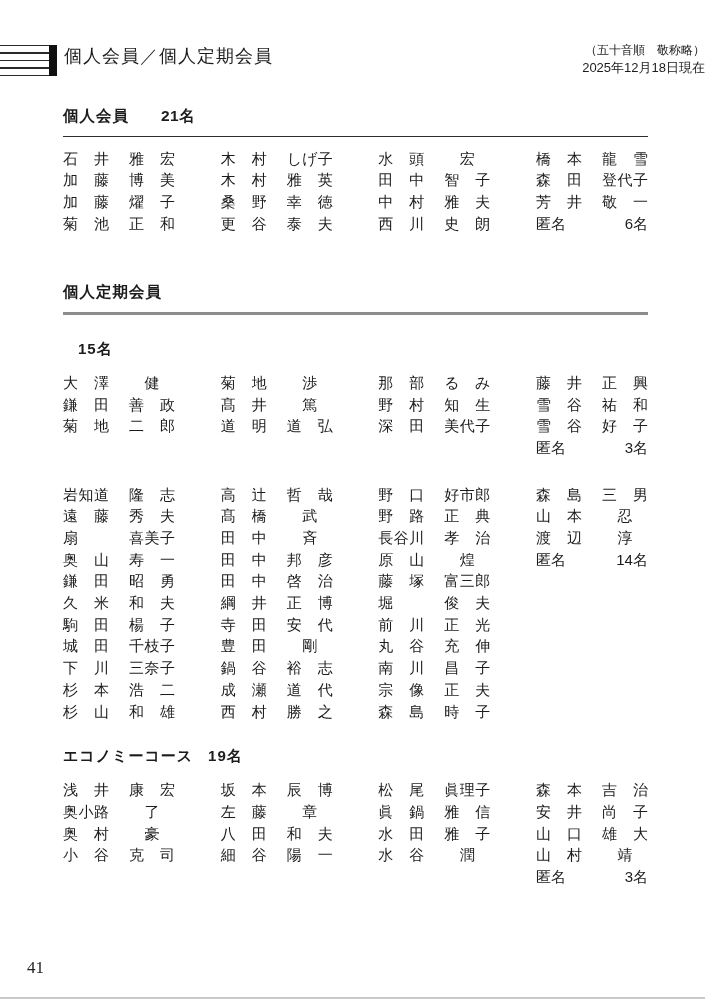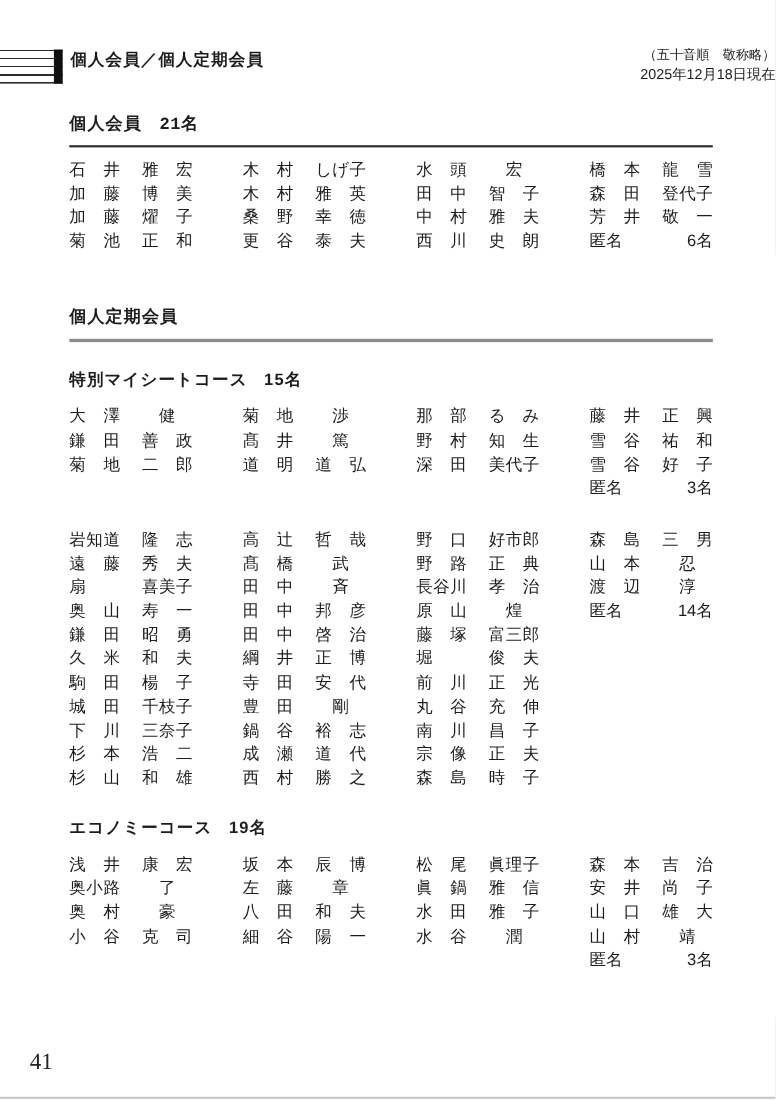--- a/index.html
+++ b/index.html
@@ -25,35 +25,35 @@
     background-size:100% 31px;
     background-repeat:no-repeat;
     flex:0 0 auto;
   }
   .staff-deco::after{
     content:"";position:absolute;right:0;top:0;
     width:8px;height:31px;background:#101010;
   }
   .page-title{
     margin:0 0 16px 7px;
-    font-size:15px;font-weight:bold;letter-spacing:1px;
+    font-size:18px;font-weight:normal;letter-spacing:1px;
     line-height:1.2;padding-top:4px;
   }
   .header-notes{
     margin-left:auto;
     text-align:right;line-height:1.4;
   }
   .note-sort{font-size:12px;}
   .note-date{font-size:13px;}
   
   .content{padding:0 57px 0 63px;}
   .section{margin-top:22px;}
   .section.teiki{margin-top:48px;}
   .sec-head{display:flex;align-items:baseline;font-weight:bold;font-size:15.5px;letter-spacing:1px;}
-  .sec-count{margin-left:16px;letter-spacing:0.5px;font-family:Liberation Mono, monospace;}
+  .sec-count{margin-left:32px;letter-spacing:0.5px;}
   .rule{width:100%;margin-top:9px;}
   .rule.dark{height:1.6px;background:#2d2d2d;}
   .rule.gray{height:2.6px;background:#8c8c8c;}
   .group{margin-top:10px;}
   .group.titled{margin-top:25px;}
   .group-head{display:flex;align-items:baseline;font-weight:bold;font-size:15px;letter-spacing:1px;}
   .group-count{margin-left:15px;}
   .name-grid{display:flex;justify-content:space-between;margin-top:13px;}
   .section.kaiin .name-grid{margin-top:8px;}
   .name-col{display:flex;flex-direction:column;width:112px;flex:0 0 auto;}
@@ -63,21 +63,21 @@
   }
   .fam,.giv{display:inline-flex;width:46px;justify-content:space-between;}
   .fam.single{justify-content:flex-start;}
   .giv.single{justify-content:center;}
   .entry.anon{}
   .anon-label{margin-right:10px;}
   
   .page-number{
     position:absolute;left:27px;bottom:22px;
     font-family:"Liberation Serif","DejaVu Serif",serif;
-    font-size:21px;color:#222;
+    font-size:17px;color:#222;
   }
   .bottom-rule{
     position:absolute;left:0;right:0;bottom:1px;
     height:1.8px;background:#c9c9c9;
   }
 </style>
 </head>
 <body>
 
 <div class="page">
@@ -266,21 +266,20 @@
           </div>
         </div>
       </section>
       <section class="section teiki">
         <div class="sec-head">
           <span class="sec-title">個人定期会員</span>
         </div>
         <div class="rule gray"></div>
         <div class="group titled">
           <div class="group-head">
-            <span class="group-title">特別マイシートコース</span>
             <span class="group-count">15名</span>
           </div>
           <div class="name-grid">
             <div class="name-col">
               <div class="entry">
                 <span class="fam">
                   <span class="ch">大</span>
                   <span class="ch">澤</span>
                 </span>
                 <span class="giv single">

